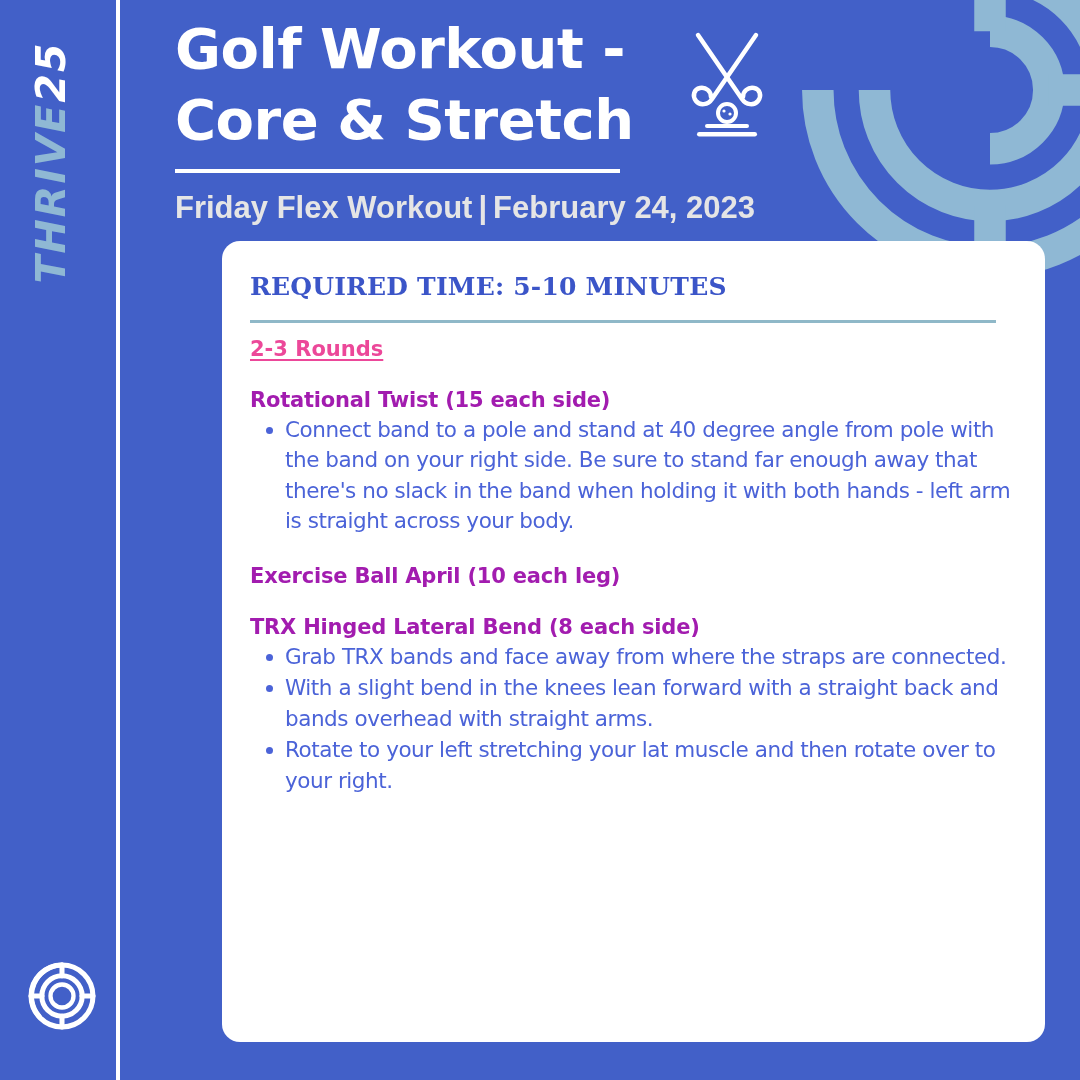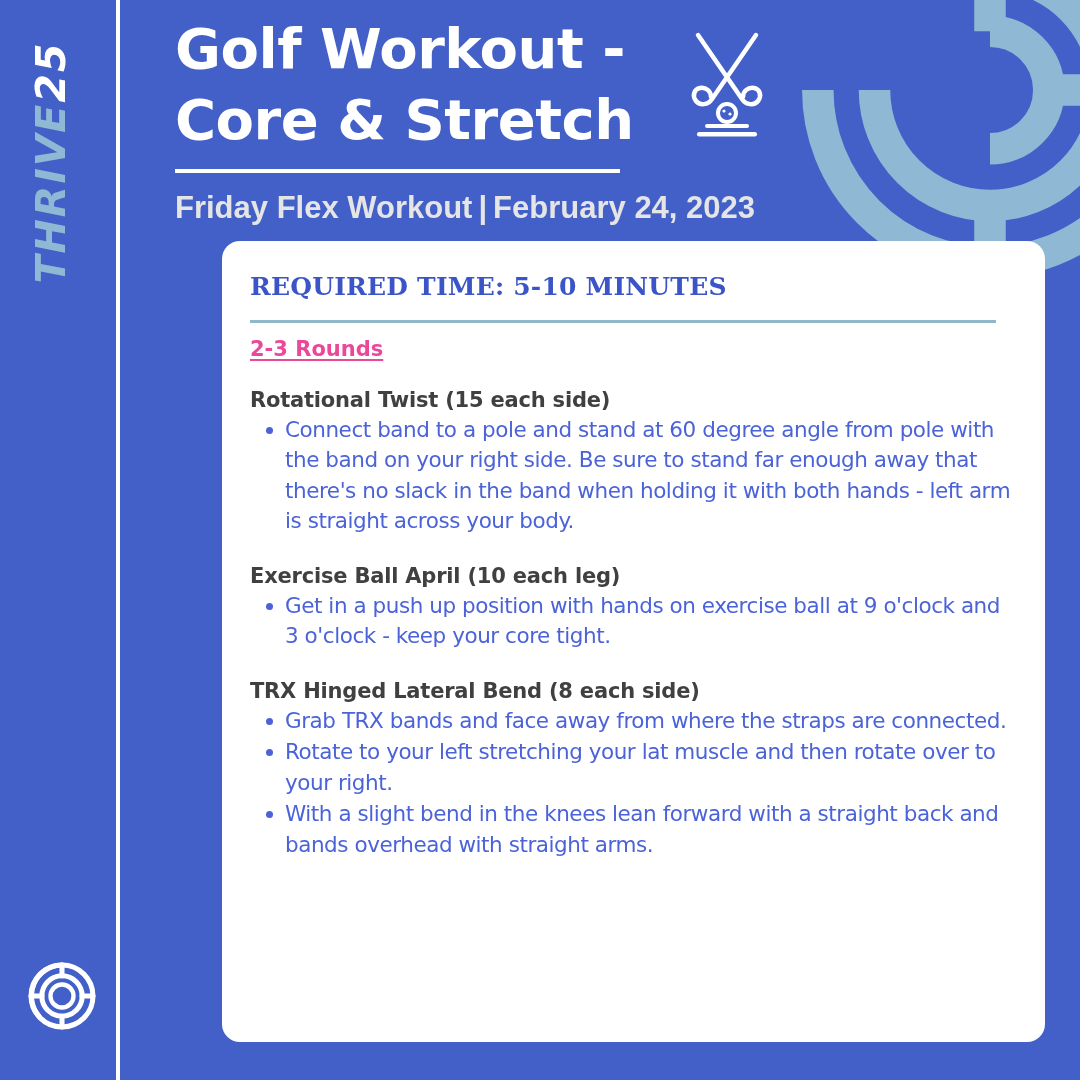--- a/index.html
+++ b/index.html
@@ -137,21 +137,21 @@
     text-underline-offset:3px;
   }
 
   .exercise { margin-top:27px; }
   .exercise:first-of-type { margin-top:31px; }
 
   .ex-title {
     font-family:"DejaVu Sans", sans-serif;
     font-size:21px;
     font-weight:bold;
-    color:#404040;
+    color:#a21caf;
     letter-spacing:-0.2px;
     margin-bottom:3px;
   }
 
   .ex-steps { list-style:none; }
   .ex-steps li {
     position:relative;
     padding-left:35px;
     font-family:"DejaVu Sans", sans-serif;
     font-size:21.5px;
@@ -251,35 +251,34 @@
 
     <div class="meta-line">REQUIRED TIME: 5-10 MINUTES</div>
 
     <div class="meta-rule"></div>
 
     <div><span class="rounds">2-3 Rounds</span></div>
 
     <div class="exercise">
       <div class="ex-title">Rotational Twist (15 each side)</div>
       <ul class="ex-steps">
-        <li>Connect band to a pole and stand at 60 degree angle from pole with the band on your right side. Be sure to stand far enough away that there's no slack in the band when holding it with both hands - left arm is straight across your body.</li>
+        <li>Connect band to a pole and stand at 40 degree angle from pole with the band on your right side. Be sure to stand far enough away that there's no slack in the band when holding it with both hands - left arm is straight across your body.</li>
       </ul>
     </div>
 
     <div class="exercise">
       <div class="ex-title">Exercise Ball April (10 each leg)</div>
       <ul class="ex-steps">
-        <li>Get in a push up position with hands on exercise ball at 9 o'clock and 3 o'clock - keep your core tight.</li>
       </ul>
     </div>
 
     <div class="exercise">
       <div class="ex-title">TRX Hinged Lateral Bend (8 each side)</div>
       <ul class="ex-steps">
         <li>Grab TRX bands and face away from where the straps are connected.</li>
+        <li>With a slight bend in the knees lean forward with a straight back and bands overhead with straight arms.</li>
         <li>Rotate to your left stretching your lat muscle and then rotate over to your right.</li>
-        <li>With a slight bend in the knees lean forward with a straight back and bands overhead with straight arms.</li>
       </ul>
     </div>
 
   </div>
 
 </div>
 
 </body></html>

